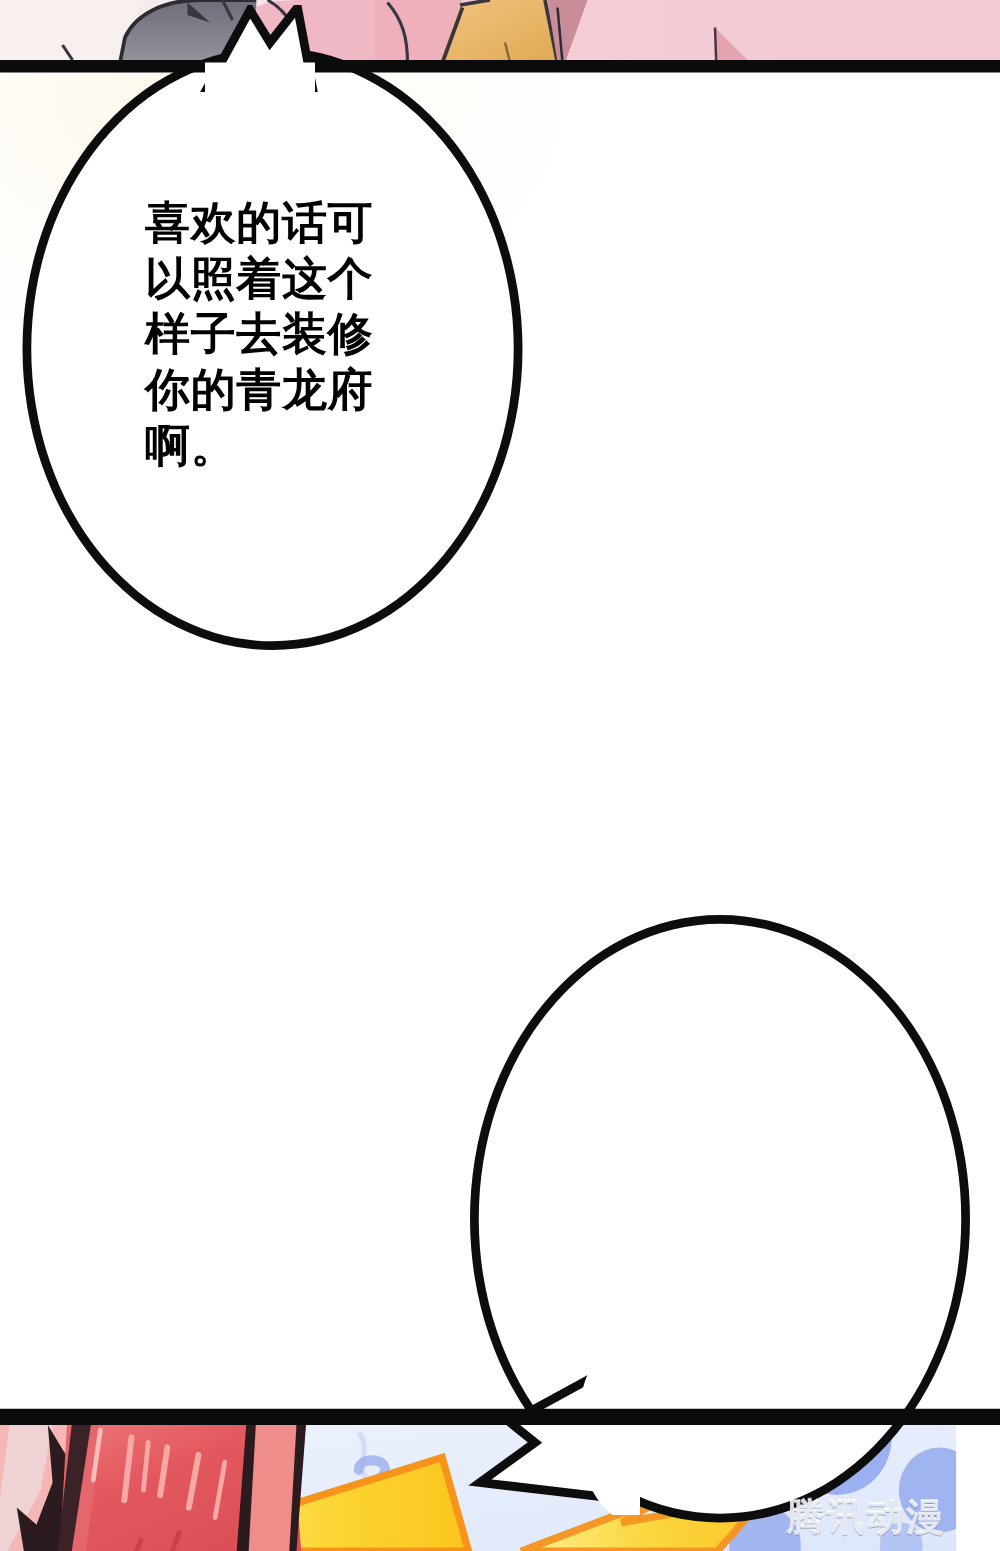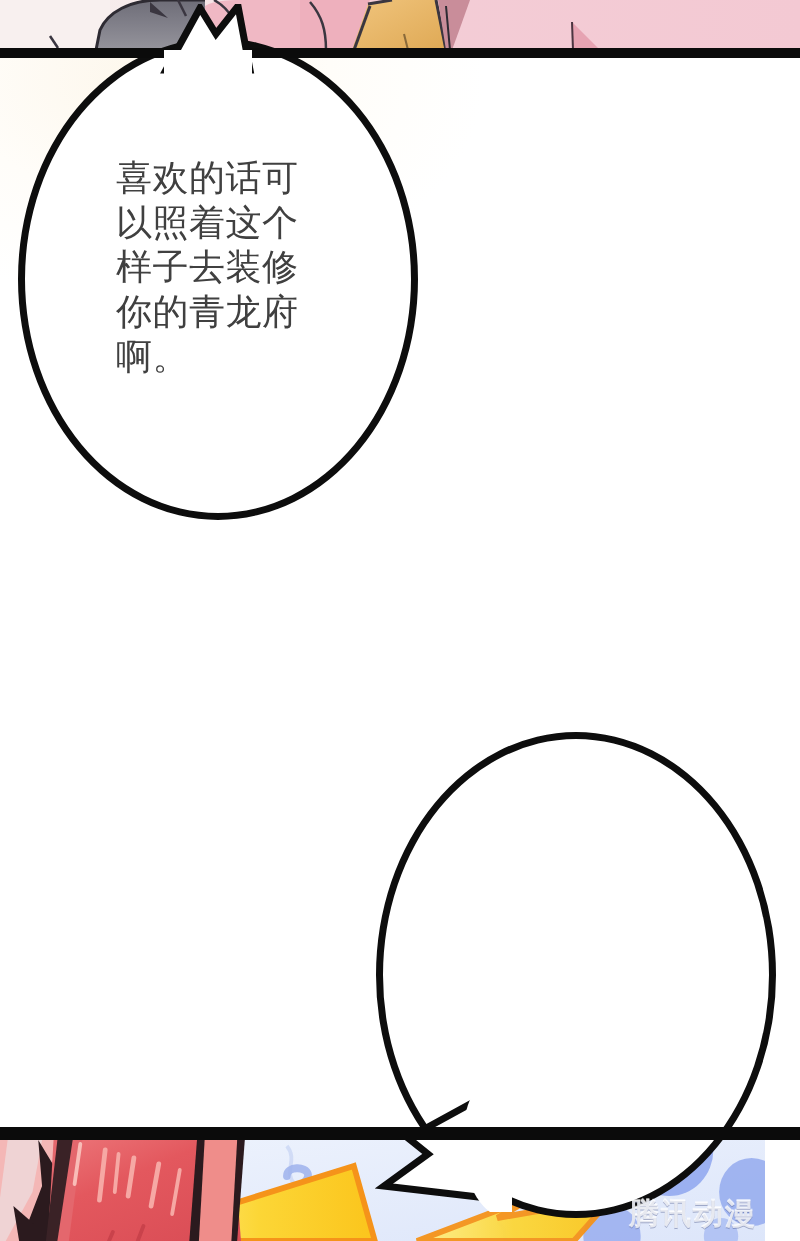--- a/index.html
+++ b/index.html
@@ -79,23 +79,23 @@
   .bubble {
     position: absolute;
     box-sizing: border-box;
     background: #ffffff;
     border: 7px solid #0d0d0d;
     border-radius: 50%;
     z-index: 5;
   }
   .bubble-text {
     position: absolute;
-    color: #404040;
+    color: #000000;
     font-family: "Liberation Sans", "DejaVu Sans", sans-serif;
-    font-weight: 400;
+    font-weight: 700;
     line-height: 1.24;
     letter-spacing: 0.5px;
     white-space: pre-line;
     z-index: 7;
   }
 
   
   #bubble-1 {
     left: 18px;
     top: 38px;

